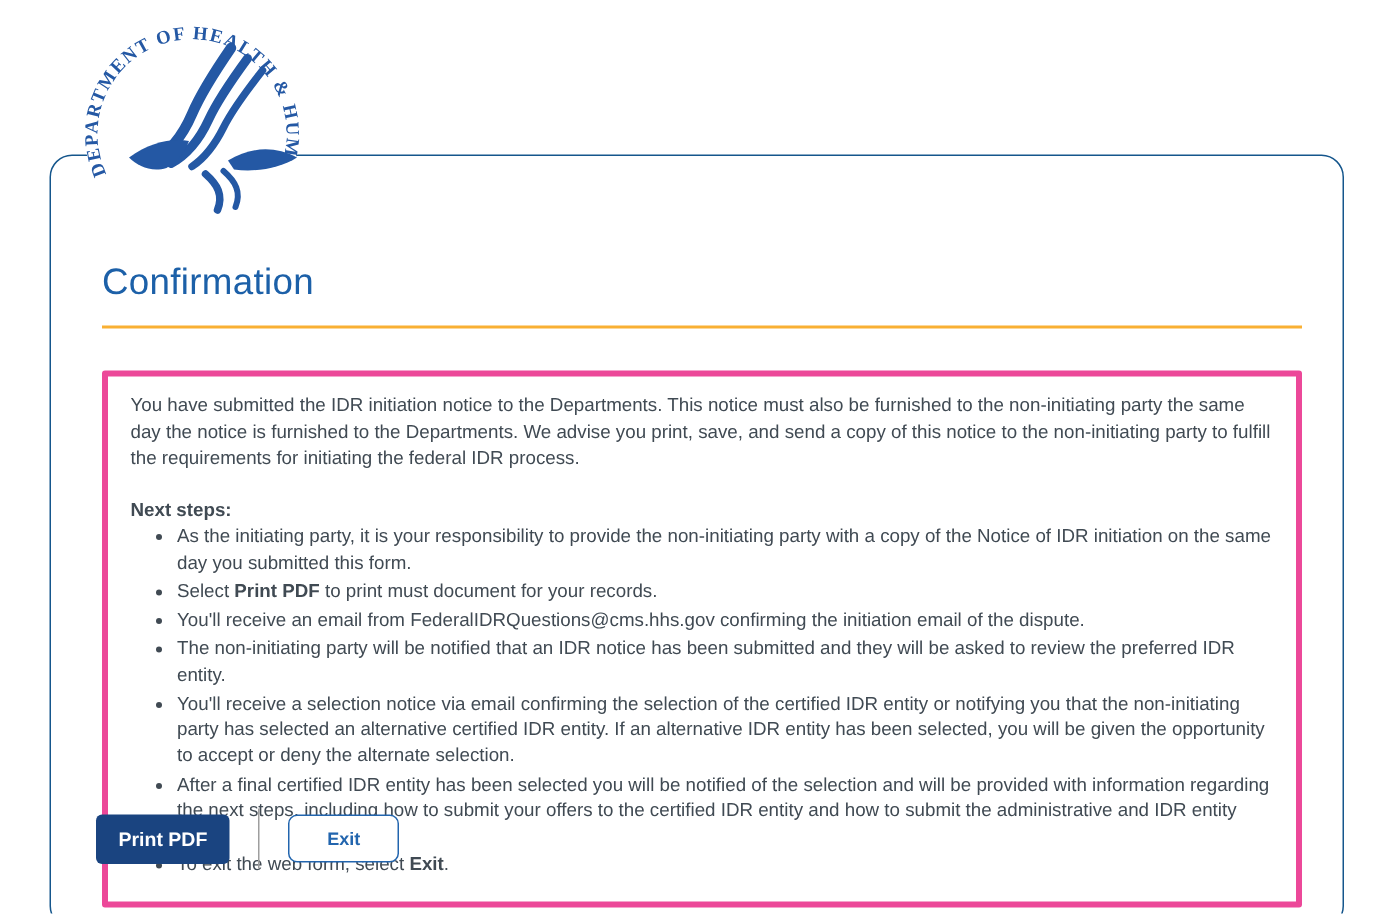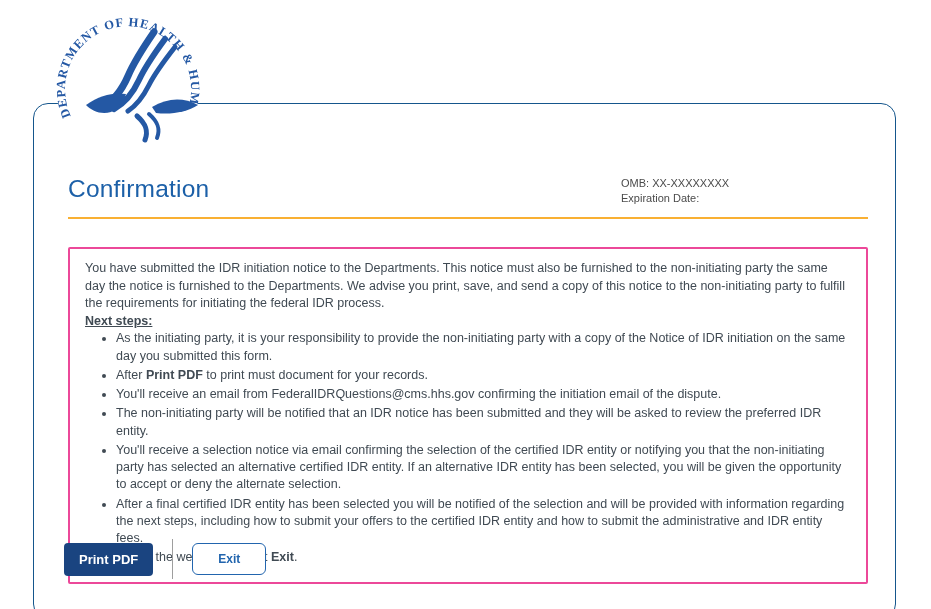--- a/index.html
+++ b/index.html
@@ -52,31 +52,30 @@
   }
 
   .gold-rule {
     border: none;
     border-top: 2px solid #f9b033;
     margin-top: 14px;
   }
 
   .notice-box {
     margin-top: 28px;
-    border: 2px solid #ec4899;
+    border: 4px solid #ec4899;
     border-radius: 2px;
     padding: 11px 15px 13px 15px;
     font-size: 12.5px;
     color: #404a53;
     line-height: 1.38;
   }
   .notice-box .next-steps {
-    margin-top: 1px;
+    margin-top: 18px;
     font-weight: 700;
-    text-decoration: underline;
   }
   .notice-box ul {
     padding-left: 31px;
     list-style-type: disc;
   }
   .notice-box li { margin-bottom: 2px; }
   .bold-inline { font-weight: 700; }
 
   
   .actions {
@@ -137,33 +136,29 @@
     <g fill="#2458a4">
       <path d="M33 97 C 47 87, 61 84, 73 86 C 70 94, 65 100, 58 104 C 48 107, 39 103, 33 97 Z"></path>
       <path d="M99 99 C 114 90, 130 89, 145 97 C 134 104, 118 107, 103 105 Z"></path>
     </g>
   </svg>
 </div>
 
 <div class="card">
   <h1 class="card-title">Confirmation</h1>
 
-  <div class="omb-block">
-    <div>OMB: XX-XXXXXXXX</div>
-    <div>Expiration Date:</div>
-  </div>
 
   <hr class="gold-rule">
 
   <div class="notice-box">
     <p>You have submitted the IDR initiation notice to the Departments. This notice must also be furnished to the non-initiating party the same day the notice is furnished to the Departments. We advise you print, save, and send a copy of this notice to the non-initiating party to fulfill the requirements for initiating the federal IDR process.</p>
     <p class="next-steps">Next steps:</p>
     <ul>
       <li><span>As the initiating party, it is your responsibility to provide the non-initiating party with a copy of the Notice of IDR initiation on the same day you submitted this form.</span></li>
-      <li><span>After </span><span class="bold-inline">Print PDF</span><span> to print must document for your records.</span></li>
+      <li><span>Select </span><span class="bold-inline">Print PDF</span><span> to print must document for your records.</span></li>
       <li><span>You'll receive an email from FederalIDRQuestions@cms.hhs.gov confirming the initiation email of the dispute.</span></li>
       <li><span>The non-initiating party will be notified that an IDR notice has been submitted and they will be asked to review the preferred IDR entity.</span></li>
       <li><span>You'll receive a selection notice via email confirming the selection of the certified IDR entity or notifying you that the non-initiating party has selected an alternative certified IDR entity. If an alternative IDR entity has been selected, you will be given the opportunity to accept or deny the alternate selection.</span></li>
       <li><span>After a final certified IDR entity has been selected you will be notified of the selection and will be provided with information regarding the next steps, including how to submit your offers to the certified IDR entity and how to submit the administrative and IDR entity fees.</span></li>
       <li><span>To exit the web form, select </span><span class="bold-inline">Exit</span><span>.</span></li>
     </ul>
   </div>
 </div>
 
 <div class="actions">

